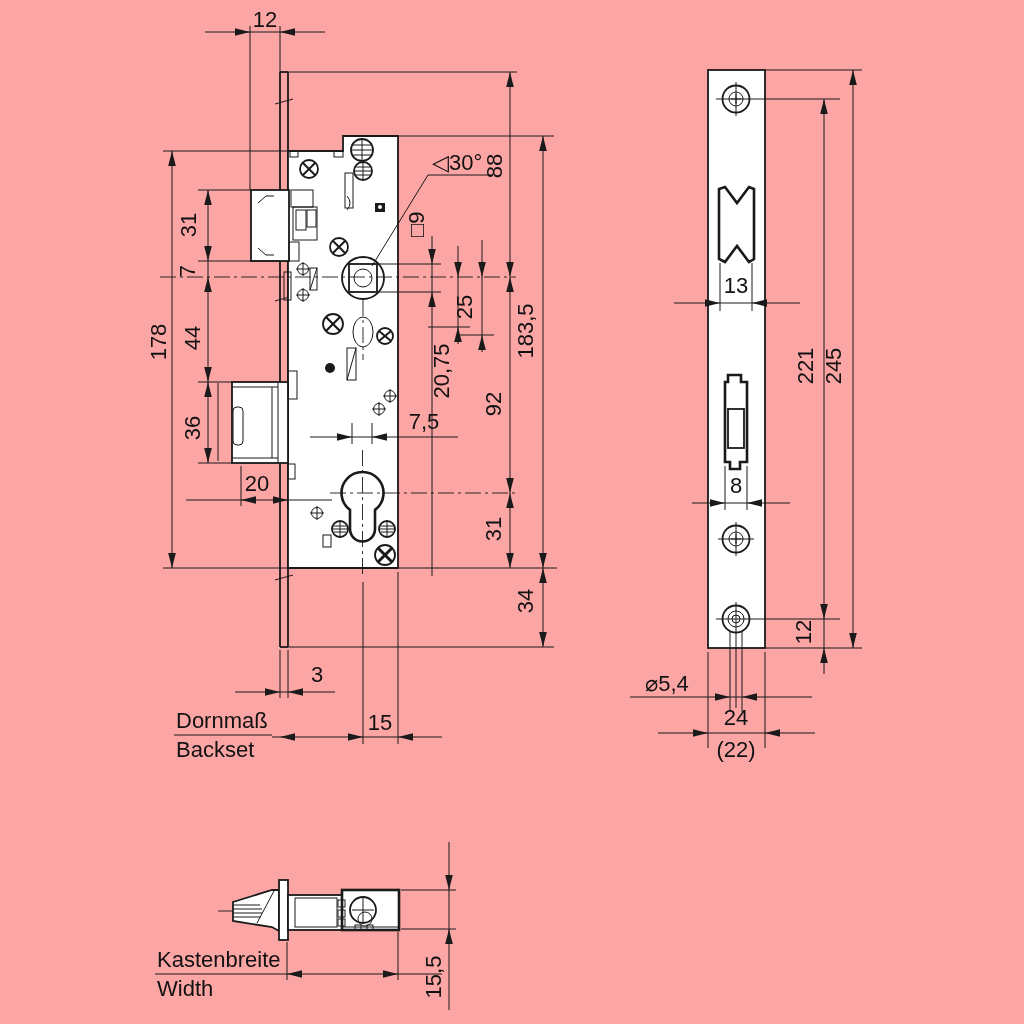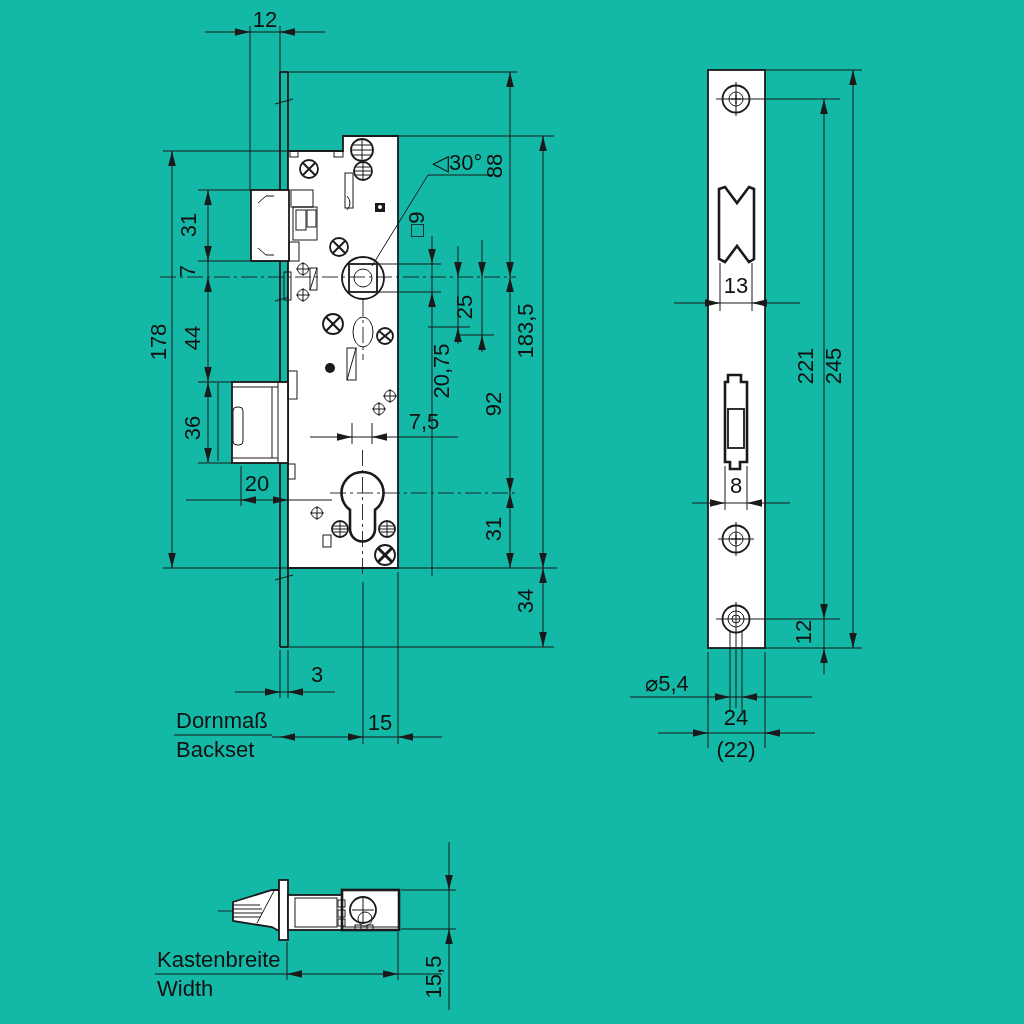--- a/index.html
+++ b/index.html
@@ -1,16 +1,16 @@
 <!DOCTYPE html>
 <html><head>
 <meta charset="utf-8">
 <style>
   html,body{margin:0;padding:0;background:#fff;}
-  #page{width:1024px;height:1024px;background:#14b8a6;position:relative;overflow:hidden;}
+  #page{width:1024px;height:1024px;background:#fca5a5;position:relative;overflow:hidden;}
   svg{display:block;}
   .ol{fill:none;stroke:#1a1a1a;stroke-width:1.8;stroke-linejoin:miter;}
   .olw{fill:#ffffff;stroke:#1a1a1a;stroke-width:1.8;}
   .ol2{fill:none;stroke:#1a1a1a;stroke-width:2.6;}
   .ol2w{fill:#ffffff;stroke:#1a1a1a;stroke-width:2.6;}
   .thin{fill:none;stroke:#1a1a1a;stroke-width:1;}
   .dim{fill:none;stroke:#1a1a1a;stroke-width:1;}
   .cl{fill:none;stroke:#1a1a1a;stroke-width:0.9;stroke-dasharray:16 4 3 4;}
   .ar{fill:#1a1a1a;stroke:none;}
   .blk{fill:#1a1a1a;stroke:none;}

